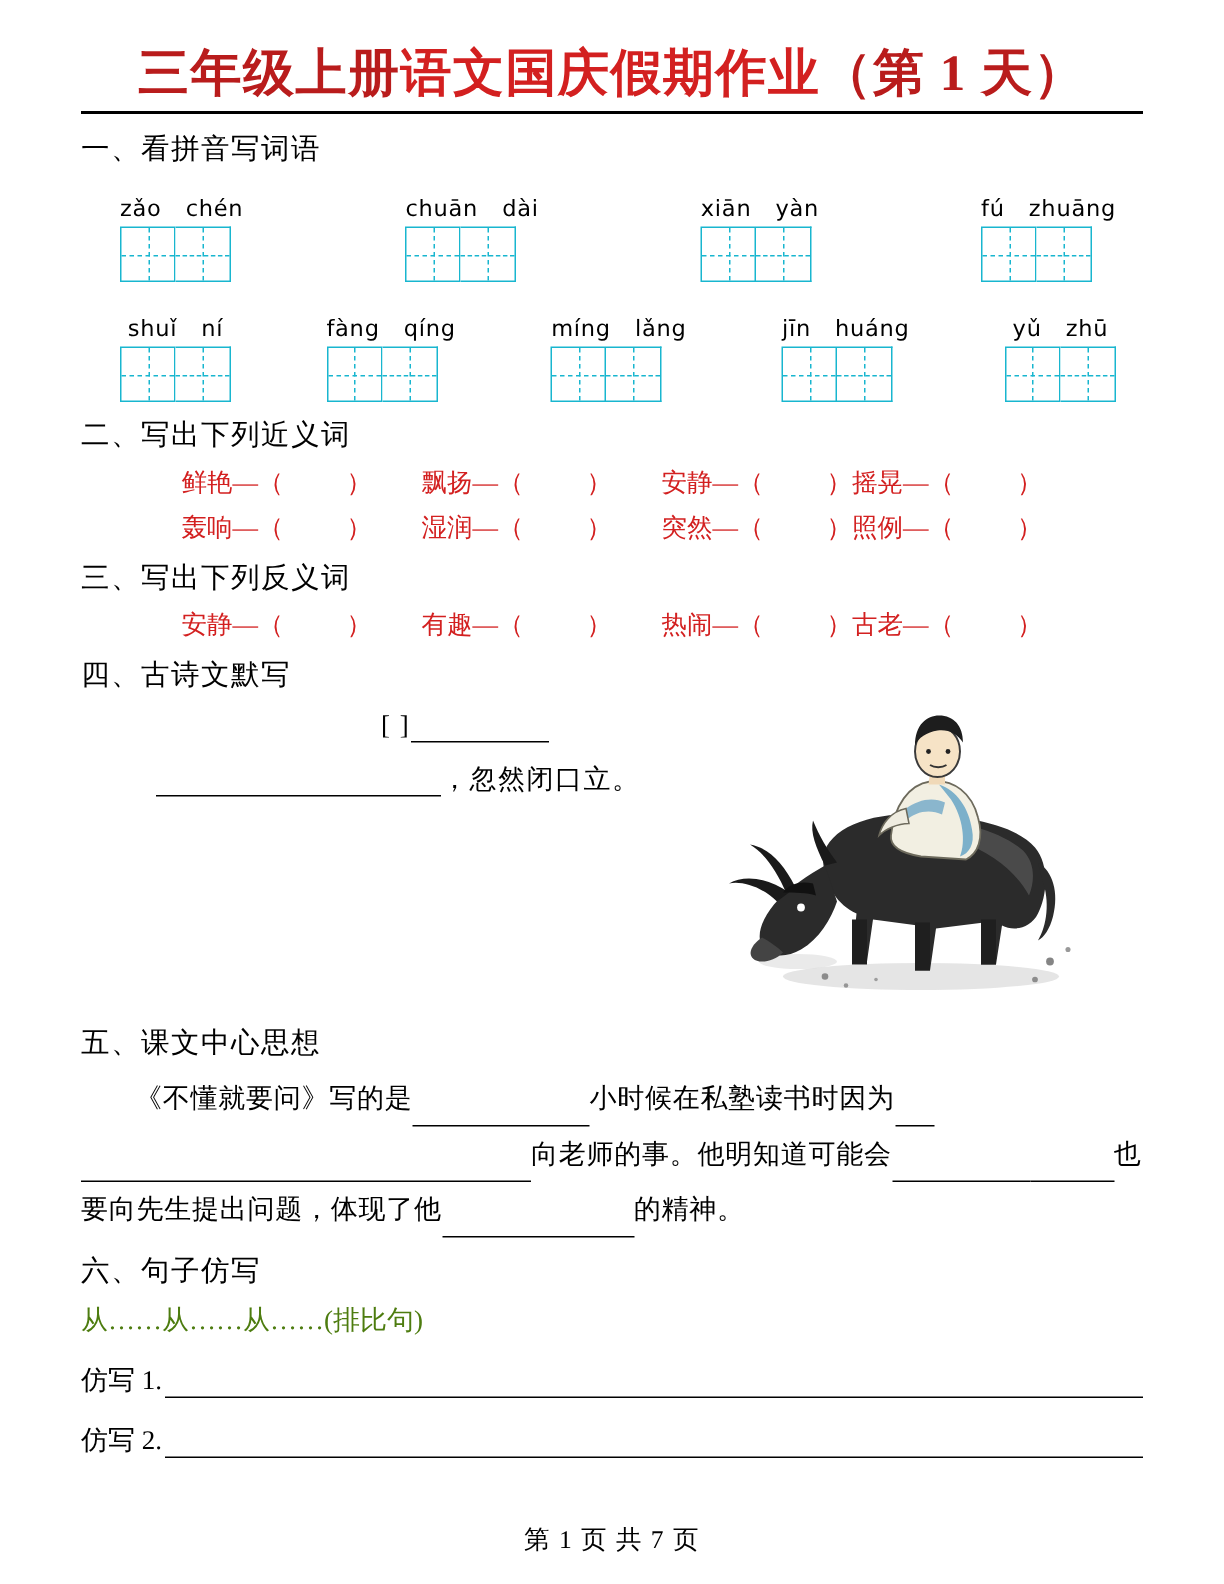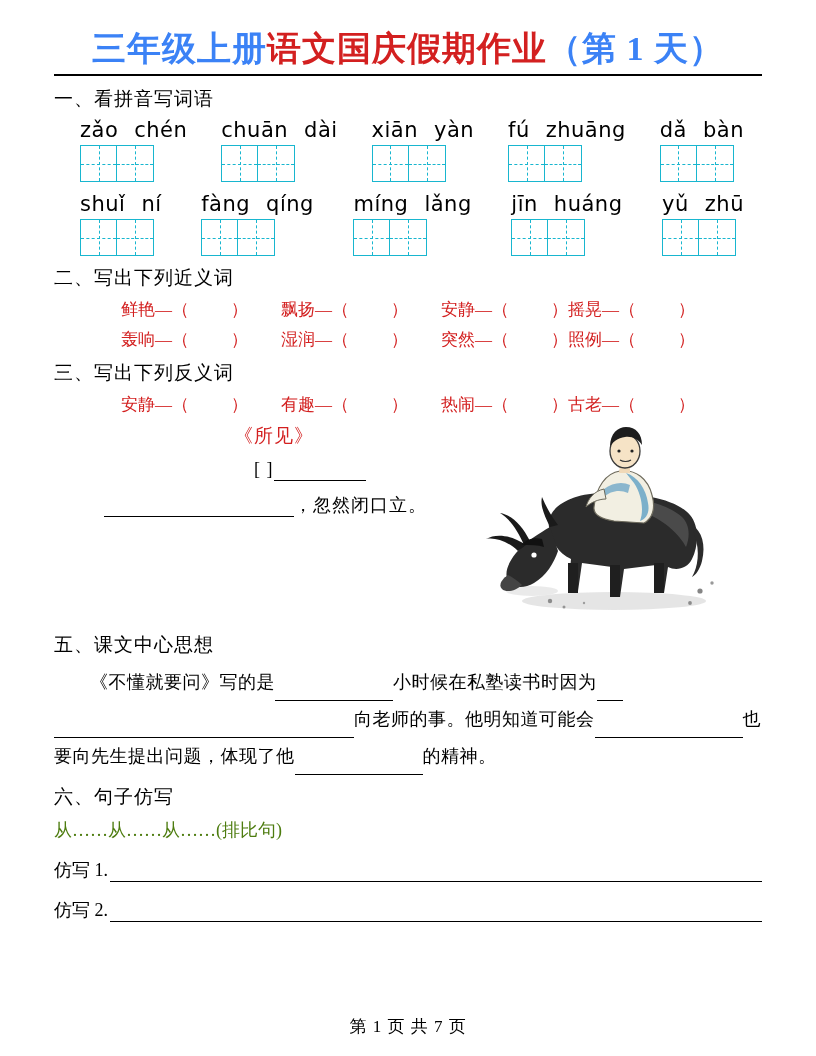--- a/index.html
+++ b/index.html
@@ -23,21 +23,21 @@
   
   .title {
     text-align: center;
     font-size: 34px;
     font-weight: bold;
     letter-spacing: 1px;
     white-space: nowrap;
     margin-bottom: 2px;
     font-family: "Liberation Serif", "DejaVu Serif", serif;
   }
-  .title .black { color: #3b82f6; }
+  .title .black { color: #b91c1c; }
   .title .red { color: #d32020; }
   .title-underline {
     border-bottom: 2px solid #000;
     width: 100%;
     margin: 0 auto 10px auto;
   }
 
   
   .sec-head {
     font-size: 19px;
@@ -48,24 +48,25 @@
 
   
   .pin-row {
     display: flex;
     justify-content: space-between;
     padding: 0 18px 0 26px;
   }
   .pin-group { text-align: center; }
   .pin-text {
     font-family: "DejaVu Sans", sans-serif;
-    font-size: 21px;
+    font-size: 15px;
     letter-spacing: 0.5px;
     margin-bottom: 3px;
     white-space: nowrap;
+    margin-top: 12px;
   }
   .pin-text span { display: inline-block; }
   .pin-text span + span { margin-left: 16px; }
   .grid {
     display: flex;
   }
   .cell {
     width: 37px;
     height: 37px;
     border: 1.6px solid #18b6cf;
@@ -207,27 +208,20 @@
         <div class="cell"></div>
       </div>
     </div>
     <div class="pin-group">
       <div class="pin-text"><span>fú</span><span>zhuāng</span></div>
       <div class="grid">
         <div class="cell"></div>
         <div class="cell"></div>
       </div>
     </div>
-    <div class="pin-group">
-      <div class="pin-text"><span>dǎ</span><span>bàn</span></div>
-      <div class="grid">
-        <div class="cell"></div>
-        <div class="cell"></div>
-      </div>
-    </div>
   </div>
 
   <div class="pin-row grid-row2">
     <div class="pin-group">
       <div class="pin-text"><span>shuǐ</span><span>ní</span></div>
       <div class="grid">
         <div class="cell"></div>
         <div class="cell"></div>
       </div>
     </div>
@@ -279,20 +273,21 @@
 
   <div class="sec-head">三、写出下列反义词</div>
 
   <div class="word-line">
     <span class="word-item" style="width:160px"><span>安静—（</span><span style="display:inline-block;width:42px"></span><span>）</span></span>
     <span class="word-item" style="width:160px"><span>有趣—（</span><span style="display:inline-block;width:42px"></span><span>）</span></span>
     <span class="word-item" style="width:160px"><span>热闹—（</span><span style="display:inline-block;width:42px"></span><span>）</span></span>
     <span class="word-item"><span>古老—（</span><span style="display:inline-block;width:42px"></span><span>）</span></span>
   </div>
 
+  <div class="sec-head">四、古诗文默写</div>
 
   <div class="poem-area">
 
     <div class="ox-img">
       <svg viewBox="0 0 290 215" width="290" height="215">
 
         <ellipse cx="160" cy="186" rx="92" ry="9" fill="#cfcfcf" opacity="0.55"></ellipse>
         <ellipse cx="78" cy="176" rx="26" ry="5" fill="#d5d5d5" opacity="0.5"></ellipse>
 
         <path d="M95 112 C92 92 118 78 150 78 C188 78 222 84 236 100 C246 112 244 132 238 144 C233 154 222 156 214 152 L210 178 L200 178 L202 150 L170 154 L166 182 L156 182 L158 152 L128 148 L124 176 L114 176 L117 144 C104 138 97 126 95 112 Z" fill="#2b2b2b"></path>
@@ -338,21 +333,20 @@
 
         <circle cx="246" cy="176" r="2.6" fill="#333" opacity="0.6"></circle>
         <circle cx="258" cy="168" r="1.7" fill="#333" opacity="0.5"></circle>
         <circle cx="236" cy="188" r="1.9" fill="#333" opacity="0.5"></circle>
         <circle cx="96" cy="186" r="2.2" fill="#333" opacity="0.5"></circle>
         <circle cx="110" cy="192" r="1.5" fill="#333" opacity="0.45"></circle>
         <circle cx="130" cy="188" r="1.2" fill="#333" opacity="0.4"></circle>
       </svg>
     </div>
 
-    <div class="poem-title">《所见》</div>
 
     <div class="poem-blank1">
       <span>[   ]</span><span class="ul" style="width:92px">&nbsp;</span>
     </div>
 
 
     <div class="poem-line poem-line2">
       <span class="ul" style="width:190px">&nbsp;</span><span>，忽然闭口立。</span>
     </div>
   </div>

